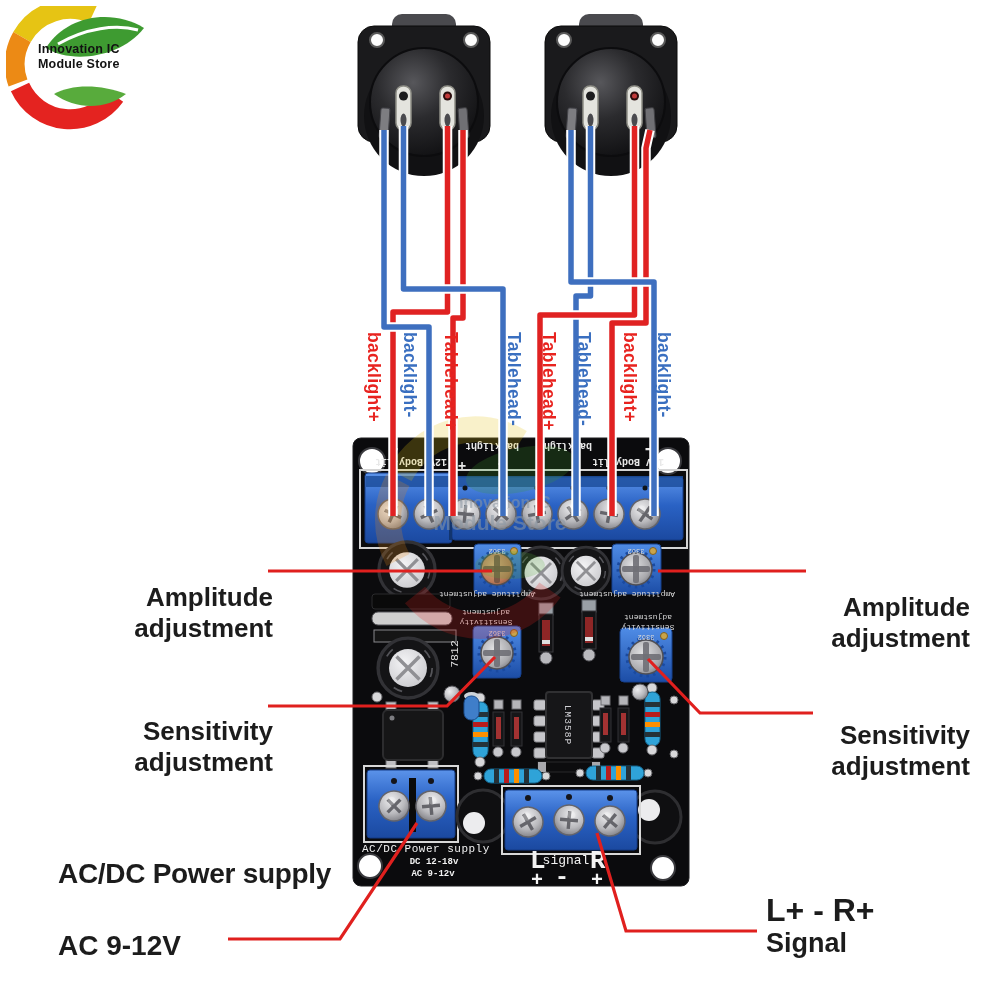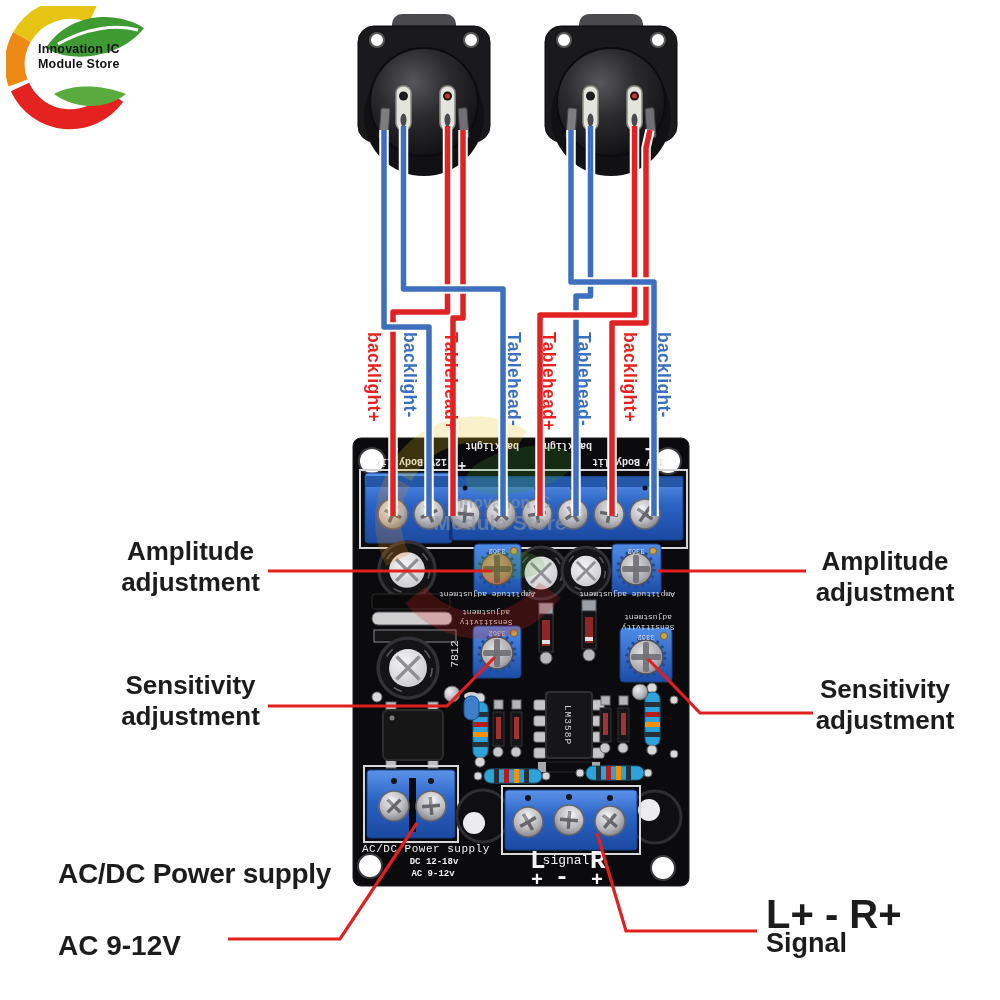--- a/index.html
+++ b/index.html
@@ -4,21 +4,21 @@
 <style>
   html,body{margin:0;padding:0;background:#fff;}
   #shot{position:relative;width:1000px;height:1000px;background:#ffffff;overflow:hidden;
         font-family:"Liberation Sans",sans-serif;}
   #scene{position:absolute;left:0;top:0;}
   .wlabel{position:absolute;white-space:nowrap;font-size:17.5px;font-weight:700;
           transform:rotate(90deg);transform-origin:0 0;letter-spacing:.3px;
           font-family:"Liberation Sans",sans-serif;}
   .wlabel.red{color:#e8231f;}
   .wlabel.blue{color:#3a6fc0;}
-  .ann{position:absolute;color:#1c1c1c;font-weight:600;text-align:center;line-height:1.2;}
+  .ann{position:absolute;color:#1c1c1c;font-weight:600;text-align:right;line-height:1.2;margin-top:46px;}
   .ann .l1,.ann .l2{display:block;}
   .ann2{position:absolute;color:#1c1c1c;font-weight:600;white-space:nowrap;}
   #logo-text{position:absolute;left:38px;top:42px;color:#121212;font-weight:700;
              font-size:12.5px;line-height:15px;letter-spacing:.2px;}
 </style>
 </head>
 <body>
 
 <div id="shot">
 
@@ -439,16 +439,16 @@
   <div class="ann" style="left:108px;top:670px;width:165px;font-size:26px;">
     <span class="l1">Sensitivity</span>
     <span class="l2">adjustment</span>
   </div>
   <div class="ann" style="left:800px;top:674px;width:170px;font-size:26px;">
     <span class="l1">Sensitivity</span>
     <span class="l2">adjustment</span>
   </div>
   <div class="ann2" style="left:58px;top:858px;font-size:28px;letter-spacing:-0.3px;">AC/DC Power supply</div>
   <div class="ann2" style="left:58px;top:930px;font-size:28px;">AC 9-12V</div>
-  <div class="ann2" style="left:766px;top:892px;font-size:40px;font-weight:700;">L+ - R+</div>
+  <div class="ann2" style="left:766px;top:892px;font-size:32px;font-weight:700;">L+ - R+</div>
   <div class="ann2" style="left:766px;top:928px;font-size:27px;">Signal</div>
 
 </div>
 
 </body></html>

